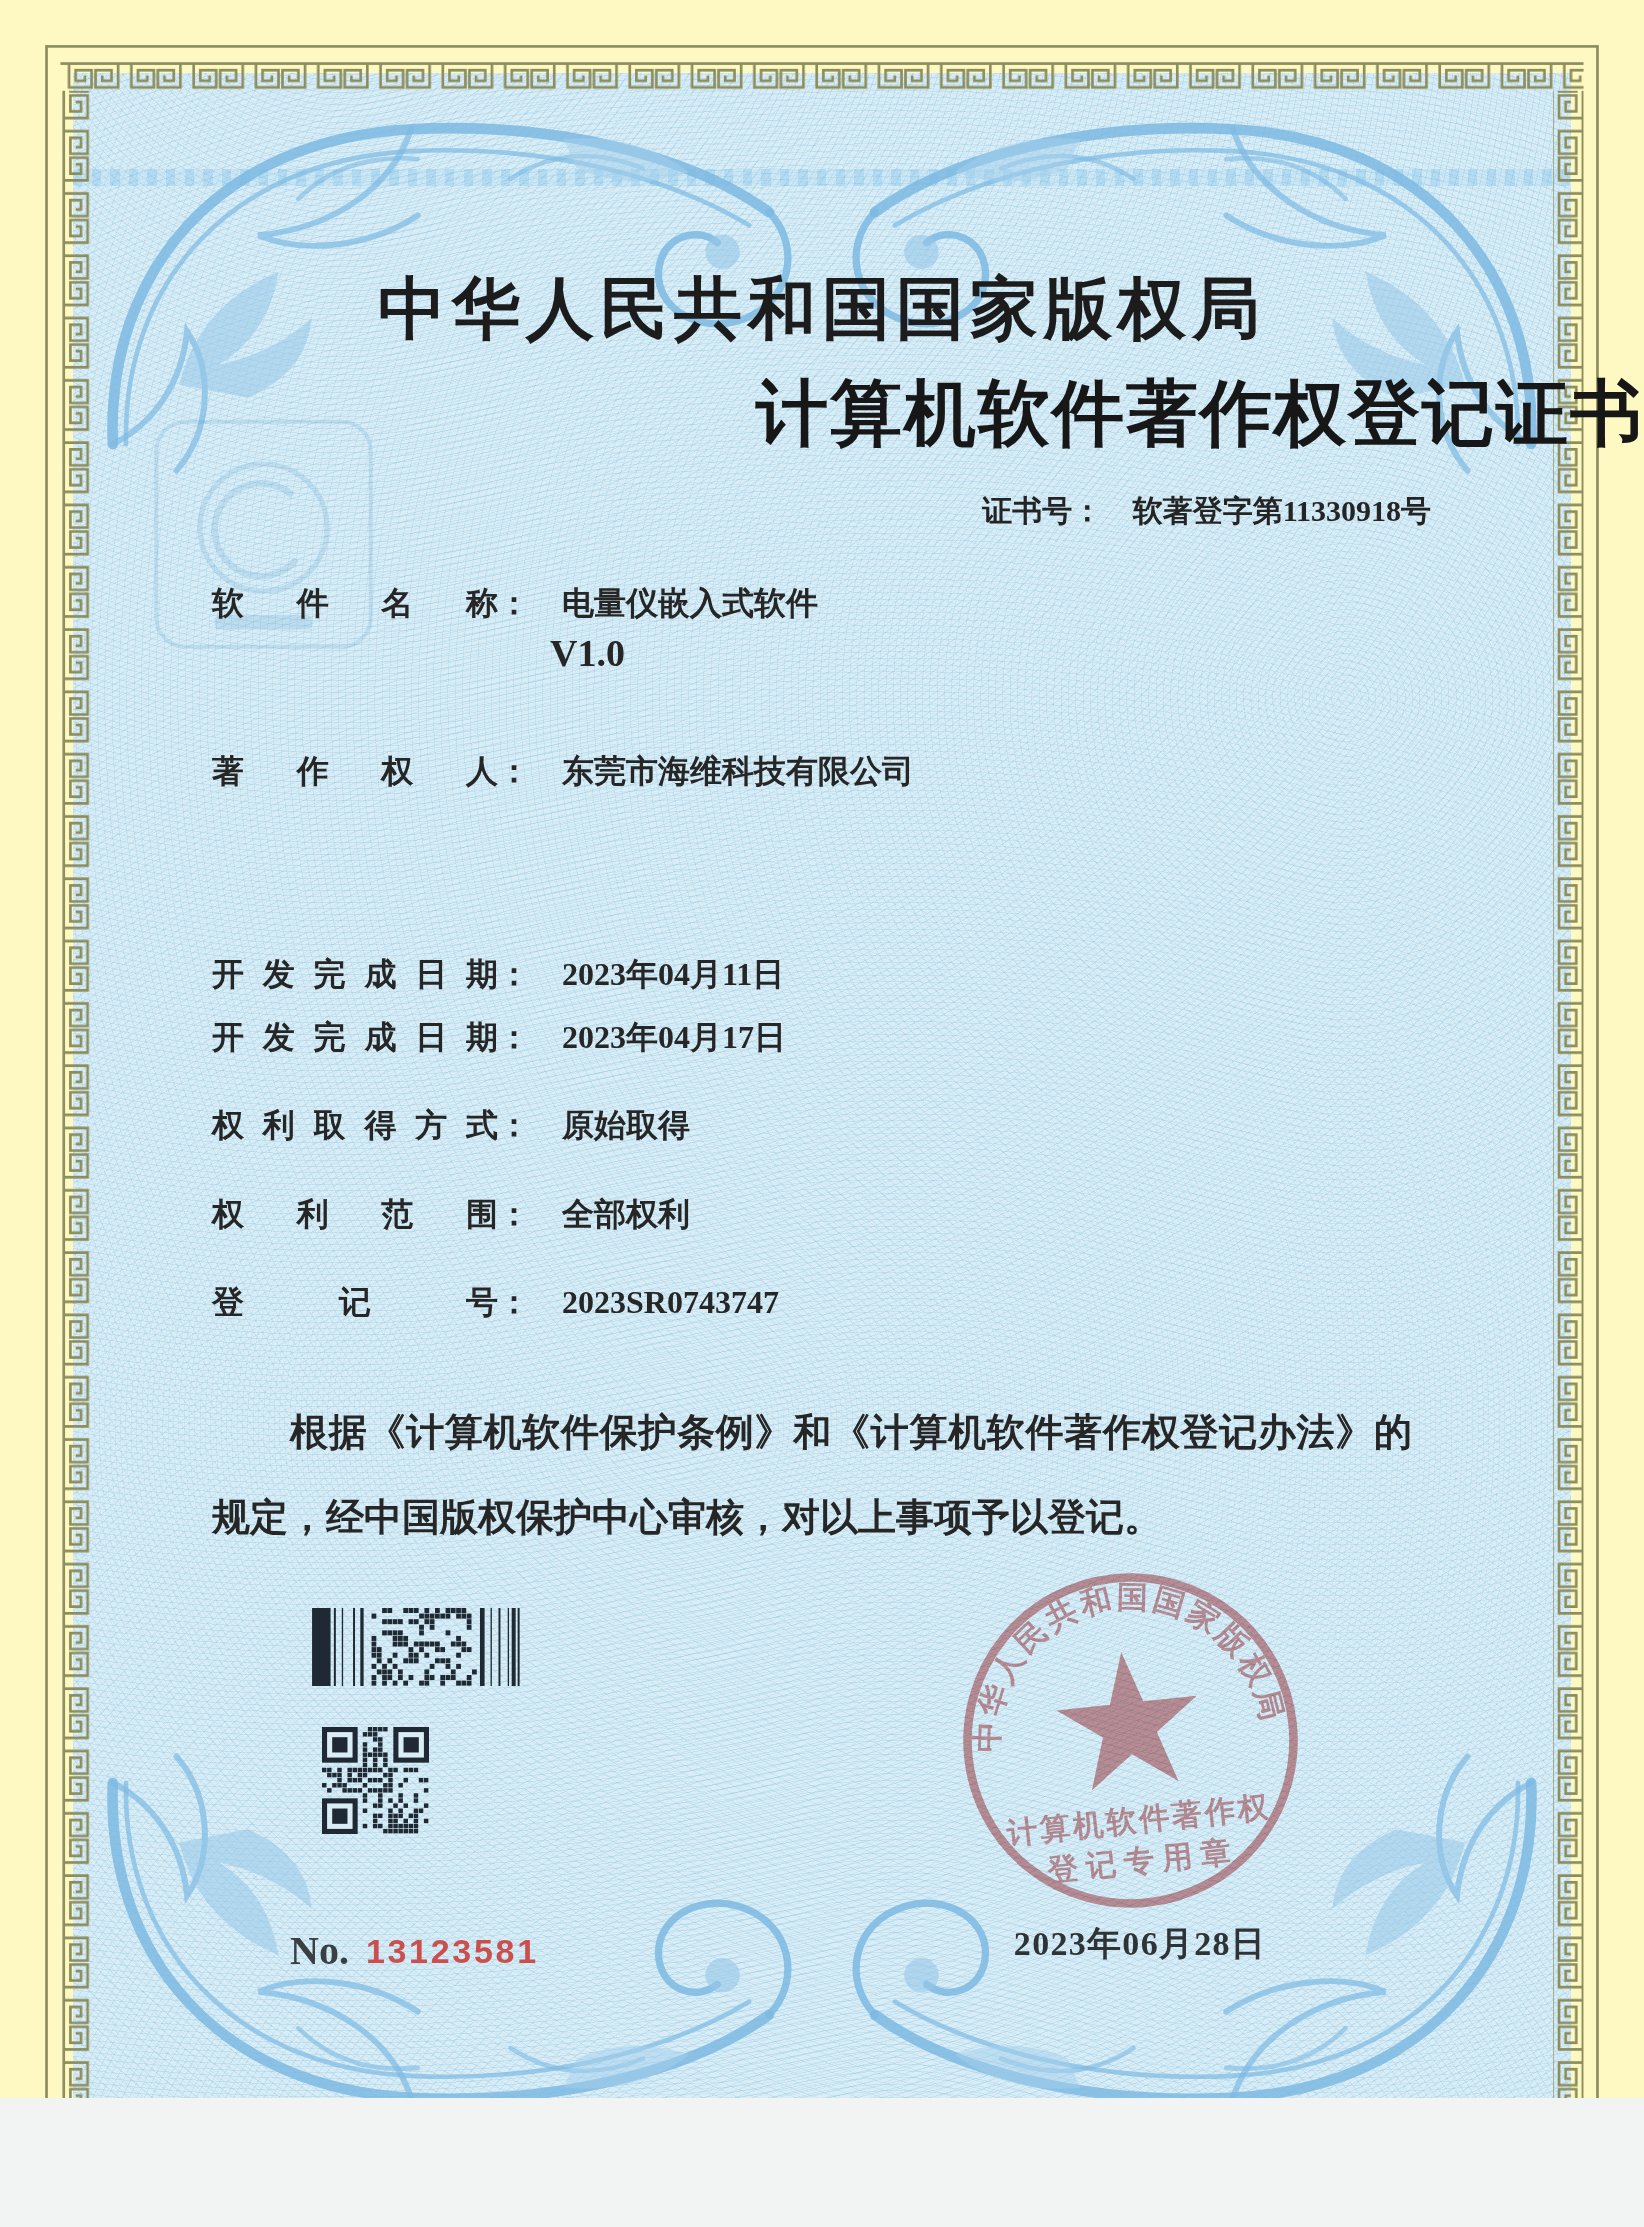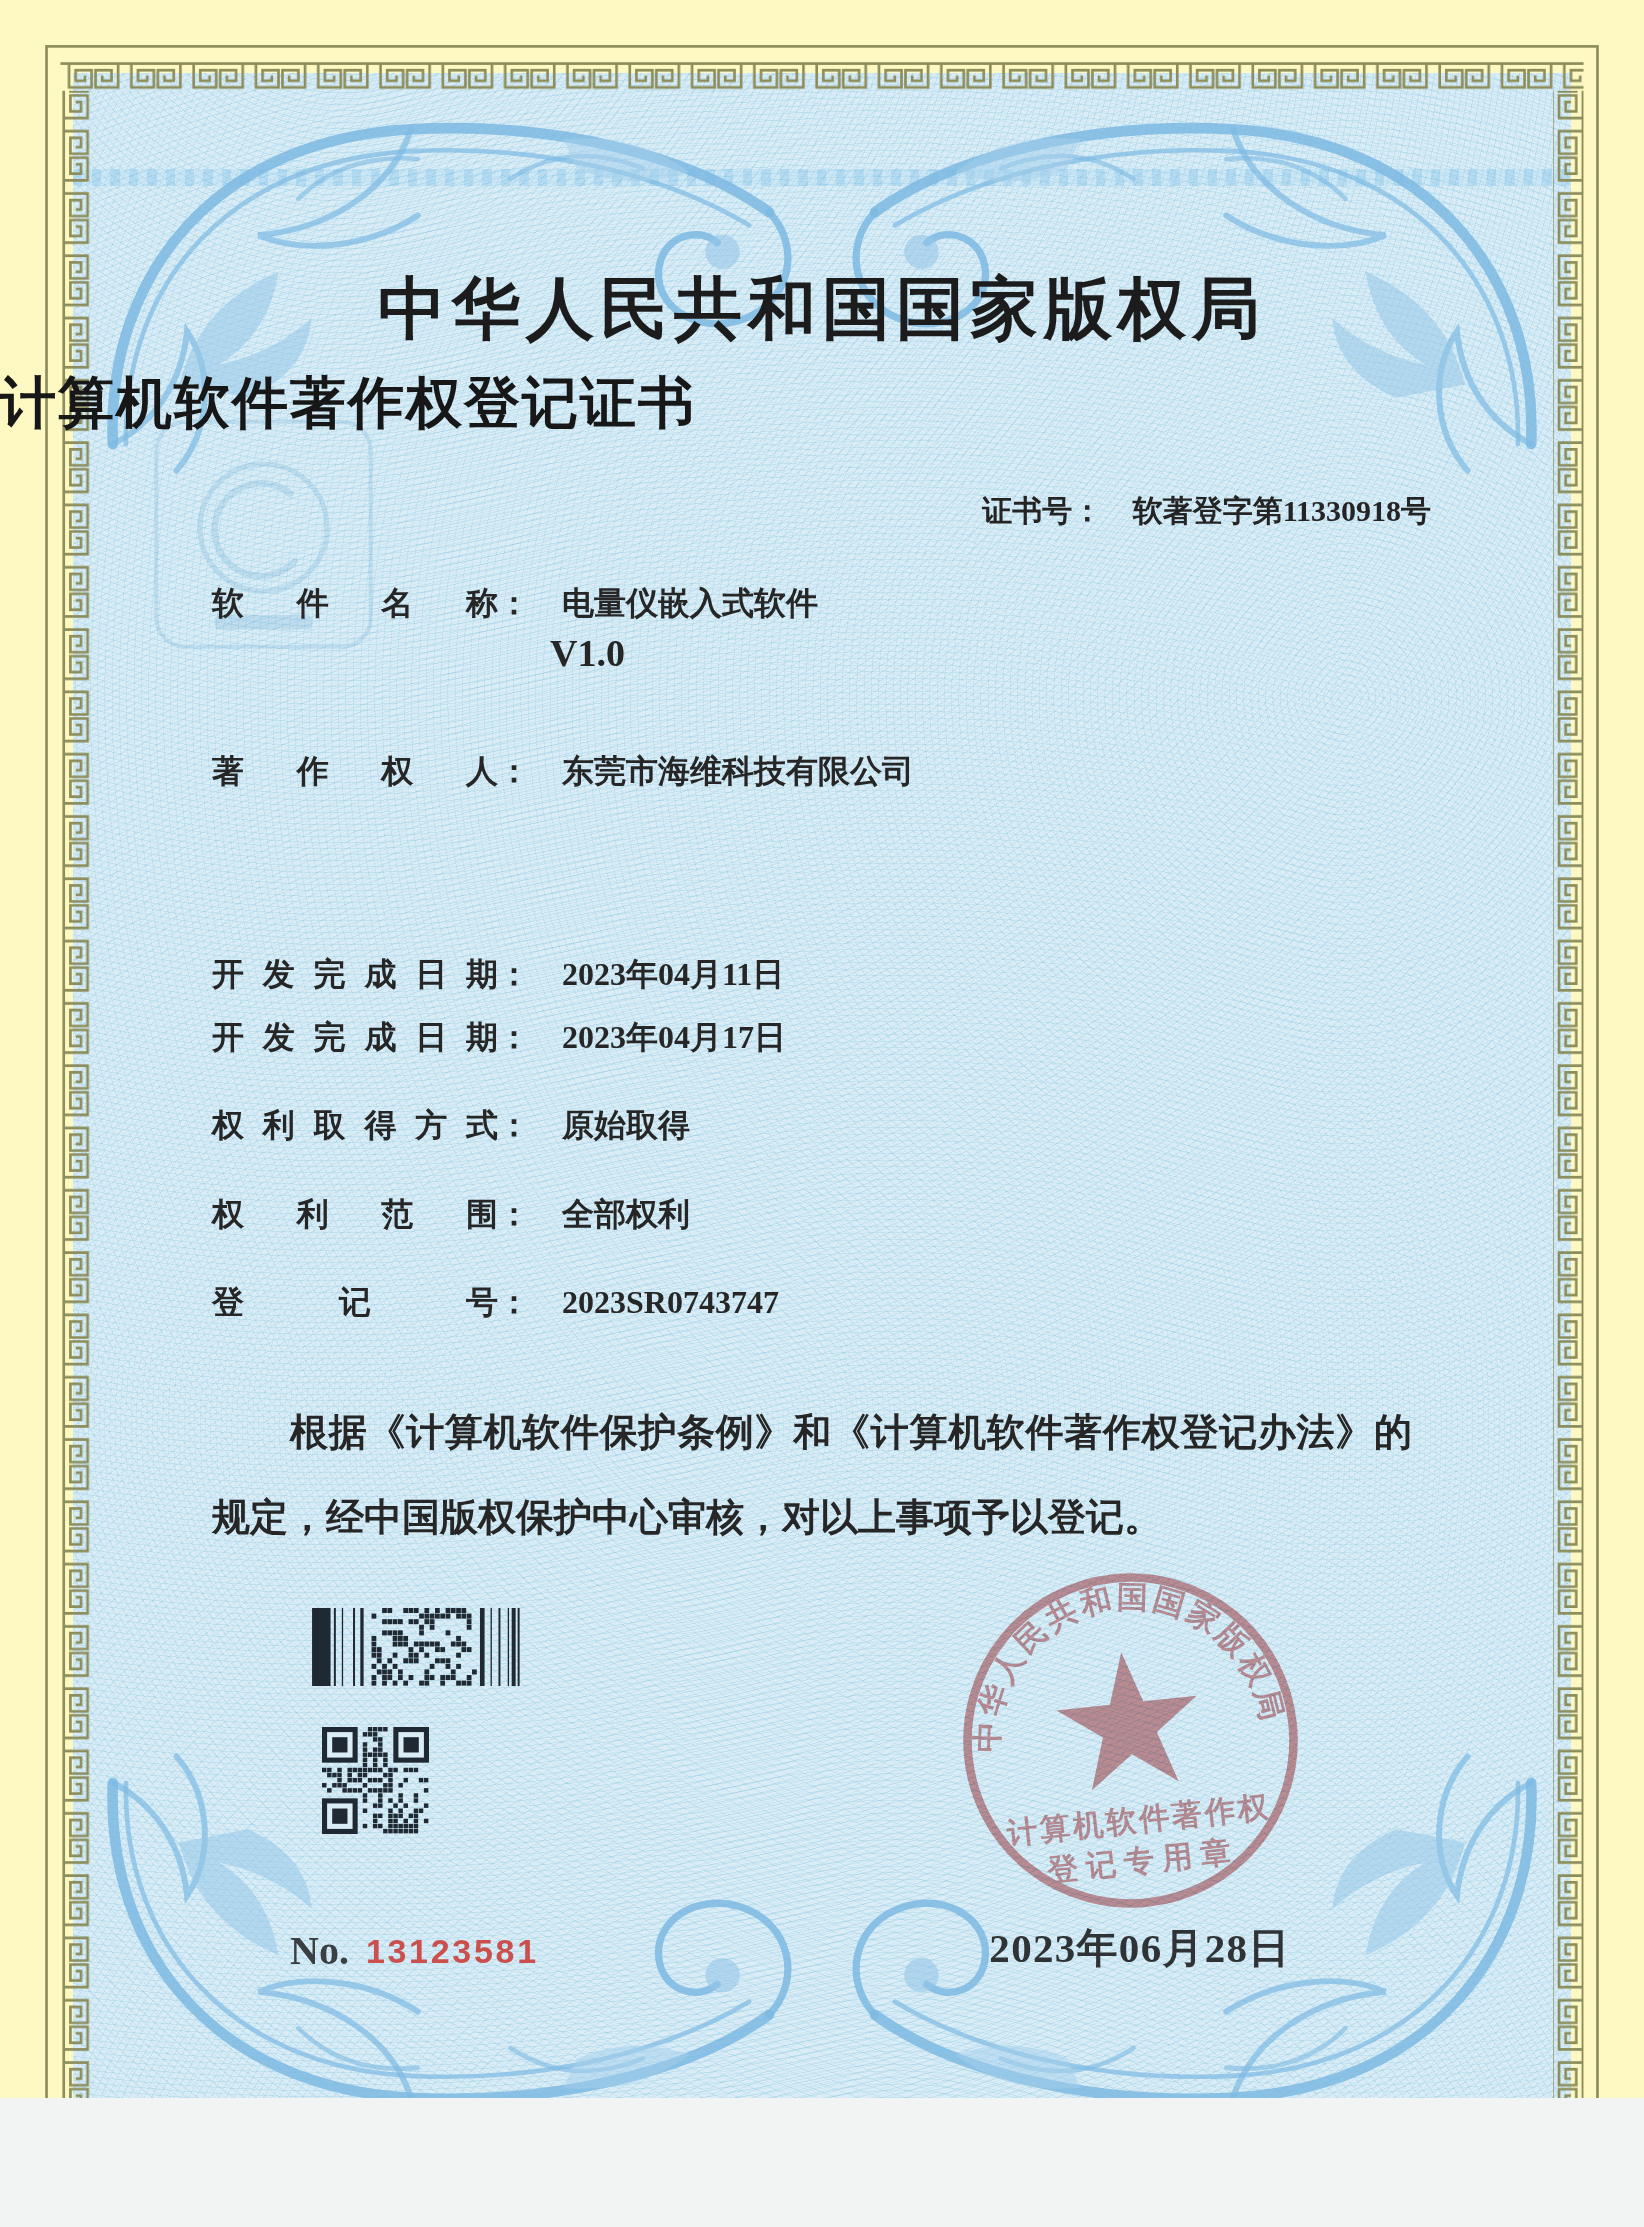--- a/index.html
+++ b/index.html
@@ -22,21 +22,21 @@
     background:repeating-linear-gradient(90deg,rgba(90,175,230,.55) 0 9.3px,rgba(150,205,240,.35) 9.3px 18.6px);
     opacity:.5;border-radius:2.7px;
   }
   svg{display:block;}
   .abs{position:absolute;}
   .authority{
     left:0;top:264px;width:100%;text-align:center;font-size:68px;font-weight:bold;
     color:#1c1c1c;letter-spacing:6px;
   }
   .cert-title{
-    left:0;top:366px;width:100%;text-align:left;font-size:56px;font-weight:bold;
+    left:0;top:366px;width:100%;text-align:right;font-size:72px;font-weight:bold;
     color:#171717;letter-spacing:2px;
   }
   .certno{
     left:0;top:491px;width:1431px;text-align:right;font-size:30px;font-weight:bold;color:#242424;
   }
   .certno .v{margin-left:30.5px;margin-top:28px;}
   .frow{left:212px;font-size:32px;font-weight:bold;color:#262626;white-space:nowrap;}
   .frow .lbl{display:inline-block;width:286px;text-align:justify;text-align-last:justify;vertical-align:bottom;}
   .frow .col{display:inline-block;}
   .frow .val{display:inline-block;margin-left:32px;}
@@ -44,21 +44,21 @@
   .statement{
     left:212px;top:1390px;width:1200px;font-size:38px;font-weight:bold;color:#262626;
     line-height:85px;text-indent:78px;text-align:justify;
   }
   .serial{left:290px;top:1927px;font-size:40px;font-weight:bold;color:#3a3f42;}
   .serial .num{
     font-family:"Liberation Sans","DejaVu Sans",sans-serif;font-weight:bold;
     color:#cb4f4c;font-size:34px;letter-spacing:2.7px;margin-left:17px;vertical-align:1.3px;
   }
   .issue-date{
-    left:961px;top:1921px;width:358px;text-align:center;font-size:41px;font-weight:bold;color:#2f3335;letter-spacing:1.3px;
+    left:961px;top:1921px;width:358px;text-align:center;font-size:34px;font-weight:bold;color:#2f3335;letter-spacing:1.3px;
   }
   .seal-wrap{left:945px;top:1555px;width:371px;height:371px;transform:rotate(-6deg);opacity:.88;mix-blend-mode:multiply;}
   .wm{left:151px;top:416px;opacity:.18;}
 </style>
 </head>
 <body>
 
 <div class="page">
 
   <div class="guilloche abs"></div>

